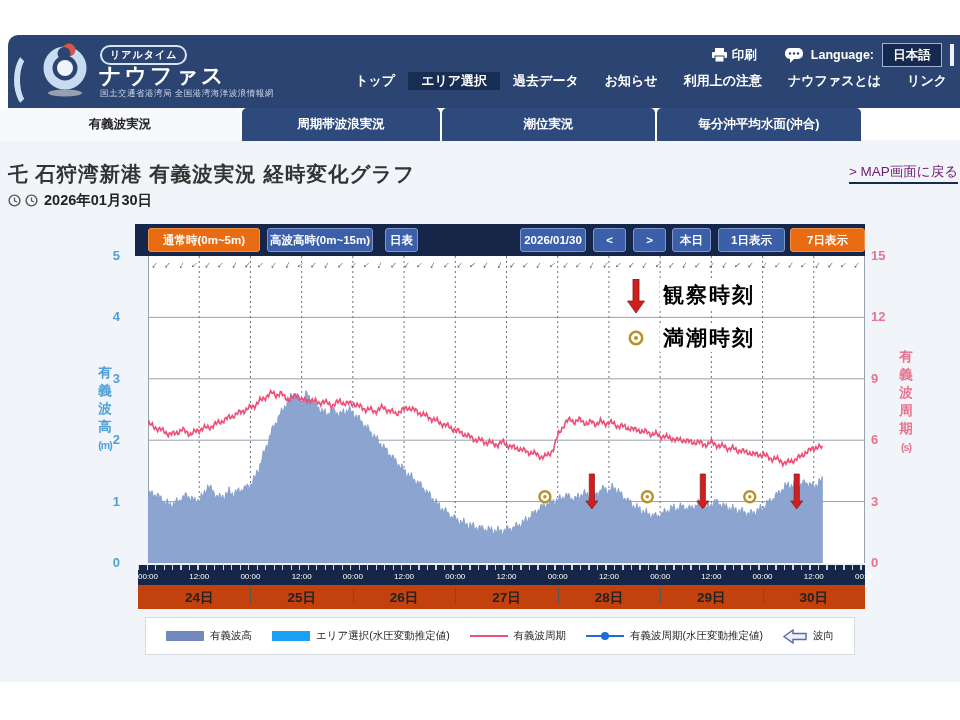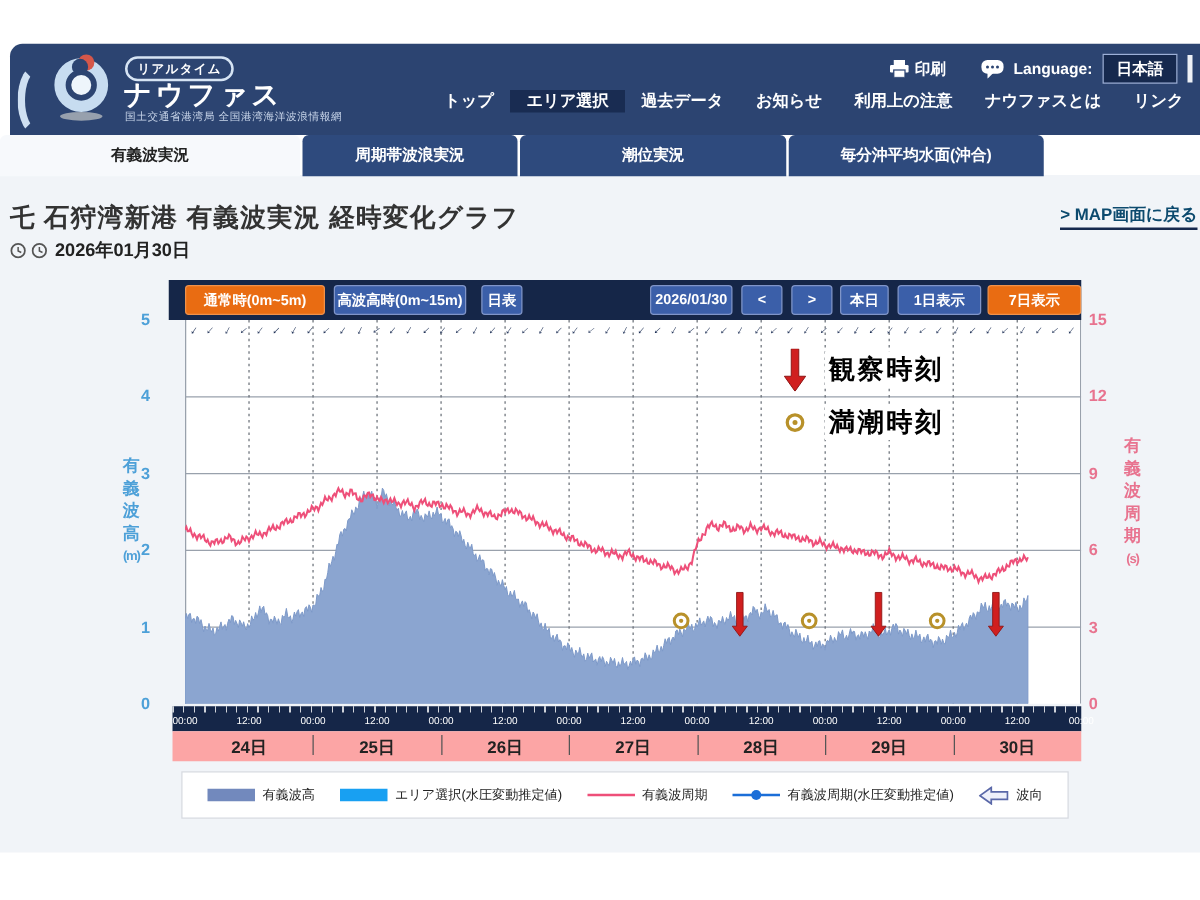--- a/index.html
+++ b/index.html
@@ -22,21 +22,21 @@
   .nav-item{display:flex;align-items:center;padding:0 13px;color:#fff;font-size:13px;font-weight:bold;cursor:pointer;}
   .nav-item.active{background:#192c52;}
   
   .tabs{position:absolute;left:0;top:108px;height:33px;display:flex;gap:2px;}
   .tab{display:flex;align-items:center;justify-content:center;color:#fff;background:#2e4a7d;font-size:12.5px;font-weight:bold;border-radius:5px 5px 0 0;cursor:pointer;}
   .tab.active{background:#f7f9fc;color:#222;}
   
   .title-row{position:absolute;left:8px;top:160px;display:flex;gap:7px;align-items:baseline;color:#333;}
   .title-frag{font-size:20px;font-weight:bold;}
   .page-title{font-size:20.5px;font-weight:bold;letter-spacing:1px;}
-  .map-link{position:absolute;right:2px;top:163px;color:#0c4a6e;font-size:13.5px;font-weight:bold;border-bottom:2px solid #16294e;padding-bottom:1px;cursor:pointer;}
+  .map-link{position:absolute;right:2px;top:163px;color:#701a75;font-size:13.5px;font-weight:normal;border-bottom:2px solid #16294e;padding-bottom:1px;cursor:pointer;}
   .date-row{position:absolute;left:8px;top:191px;display:flex;align-items:center;gap:4px;}
   .date-text{font-size:14.5px;font-weight:bold;color:#222;margin-left:2px;}
   
   .toolbar{position:absolute;left:135px;top:224px;width:730px;height:32px;background:#152648;}
   .btn{position:absolute;top:4px;height:24px;display:flex;align-items:center;justify-content:center;color:#fff;font-weight:bold;font-size:11.5px;background:#3b5fa9;border:1px solid #8095c8;border-radius:3px;box-sizing:border-box;cursor:pointer;}
   .btn.orange{background:#e96c12;border-color:#f0914a;}
   
   .plot{position:absolute;left:148px;top:256px;width:717px;height:307px;background:#fff;}
   .arrow-row{position:absolute;left:150px;top:257px;width:713px;height:15px;display:flex;justify-content:space-between;align-items:center;pointer-events:none;}
   .warrow{display:inline-block;width:10px;font-size:10px;font-weight:bold;color:#1d2f55;text-align:center;}
@@ -45,21 +45,21 @@
   .tick.right{color:#e8738f;left:871px;}
   .axis-title{position:absolute;font-weight:bold;line-height:18px;text-align:center;}
   .axis-title.left{left:97px;top:364px;width:16px;font-size:13.5px;color:#4da0d8;}
   .axis-title.right{left:898px;top:348px;width:16px;font-size:13.5px;color:#e8738f;}
   .axis-title .unit{font-size:10.5px;letter-spacing:-1px;}
   .ann-label{position:absolute;font-size:21px;font-weight:600;color:#000;letter-spacing:2px;background:#fff;padding:0 3px;}
   
   .xstrip{position:absolute;left:138px;top:565px;width:727px;height:20px;background:#152648;}
   .xstrip .ticks{position:absolute;left:0;top:0;width:100%;height:5px;background:repeating-linear-gradient(90deg,rgba(255,255,255,.8) 0 1px,transparent 1px 8.5px);}
   .xtime{position:absolute;top:7px;transform:translateX(-50%);color:#fff;font-size:8px;white-space:nowrap;}
-  .dayrow{position:absolute;left:138px;top:585px;width:727px;height:24px;background:#fca5a5;}
+  .dayrow{position:absolute;left:138px;top:585px;width:727px;height:24px;background:#c2410c;}
   .daylab{position:absolute;top:4px;transform:translateX(-50%);font-size:13.5px;font-weight:600;color:#222;}
   .daysep{position:absolute;top:3px;width:1px;height:16px;background:#555;}
   
   .legendbox{position:absolute;left:145px;top:617px;width:710px;height:38px;background:#fff;border:1px solid #d5d9e0;display:flex;align-items:center;justify-content:space-evenly;box-sizing:border-box;}
   .leg-item{display:flex;align-items:center;gap:6px;}
   .leg-label{font-size:10.5px;color:#222;}
   .sw-area{width:38px;height:10px;}
   .sw-line{width:38px;height:2px;position:relative;}
   .sw-line .dot{position:absolute;left:15px;top:-3px;width:8px;height:8px;border-radius:50%;}
 </style>
@@ -109,21 +109,21 @@
         <div class="nav-item">過去データ</div>
         <div class="nav-item">お知らせ</div>
         <div class="nav-item">利用上の注意</div>
         <div class="nav-item">ナウファスとは</div>
         <div class="nav-item">リンク</div>
       </div>
   </div>
 
   <div class="tabs" id="sub-tabs">
       <div class="tab active" style="width: 240px;">有義波実況</div>
-      <div class="tab" style="width: 172px; font-family: Liberation Serif, serif;">周期帯波浪実況</div>
+      <div class="tab" style="width: 198px; font-family: Liberation Serif, serif;">周期帯波浪実況</div>
       <div class="tab" style="width: 213px;">潮位実況</div>
       <div class="tab" style="width: 204px;">毎分沖平均水面(沖合)</div>
     </div>
 
   <div class="title-row">
     <span class="title-frag">乇</span>
     <span class="page-title">石狩湾新港 有義波実況 経時変化グラフ</span>
   </div>
   <div class="map-link">&gt; MAP画面に戻る</div>
   <div class="date-row">

